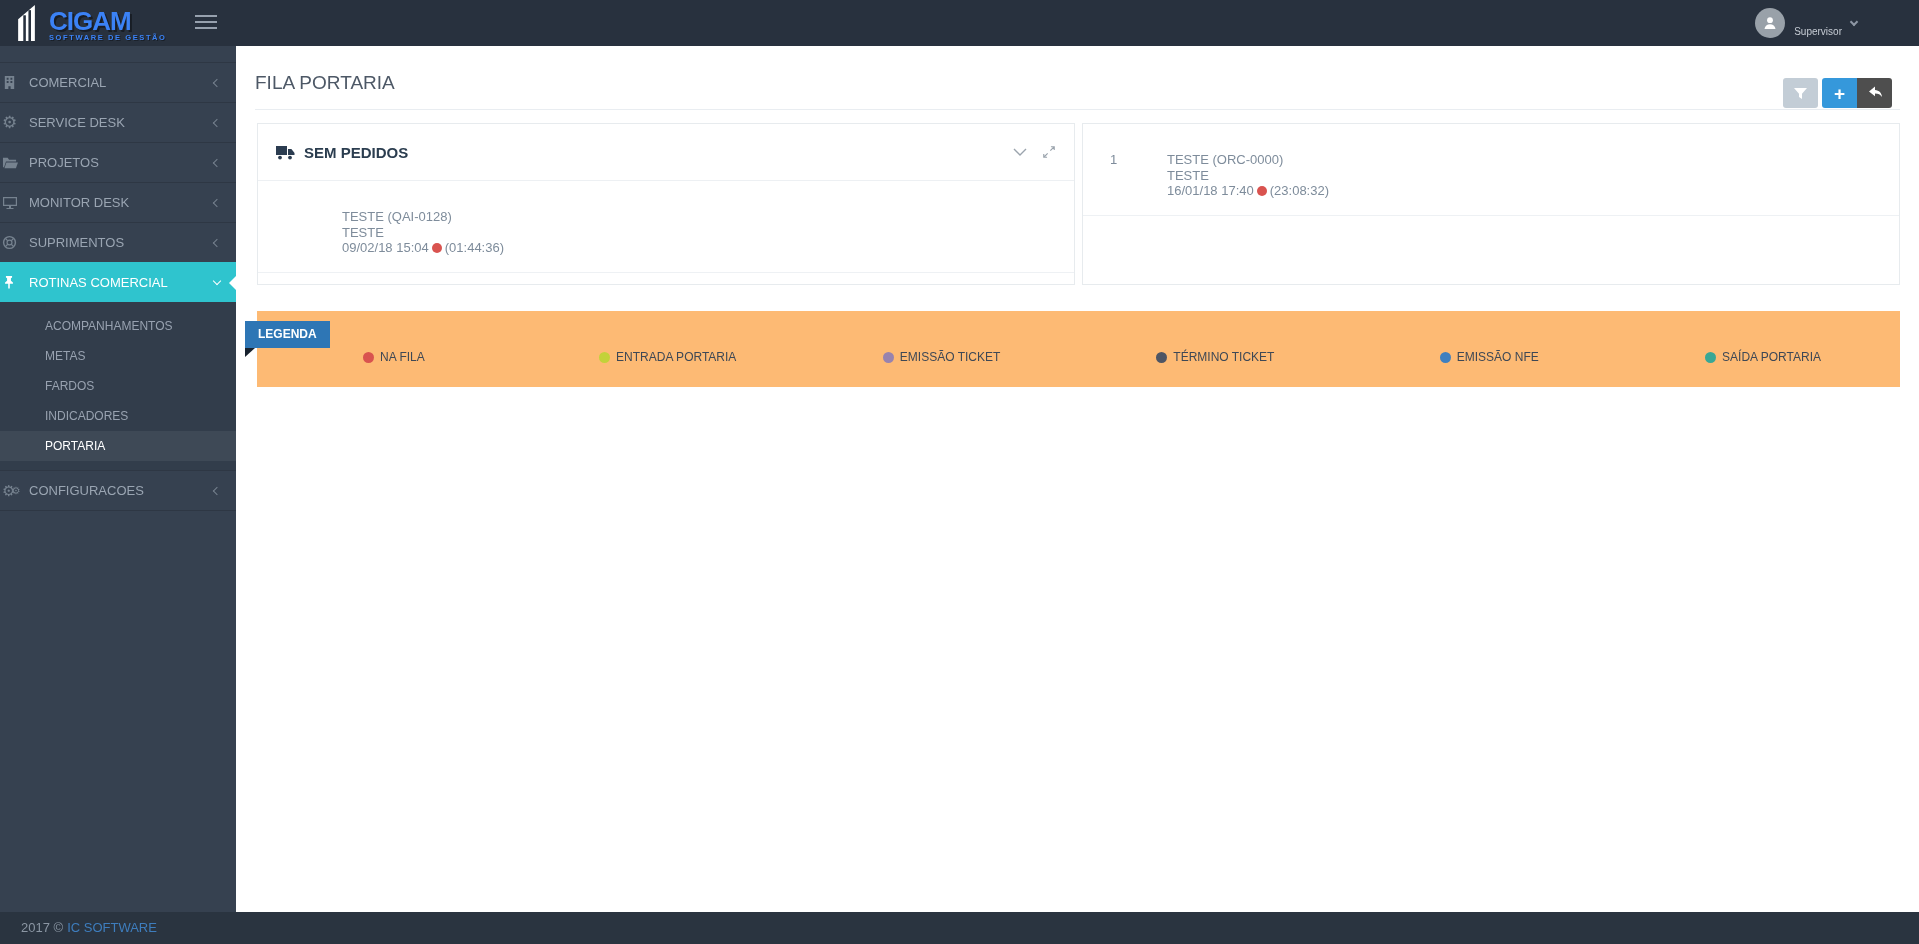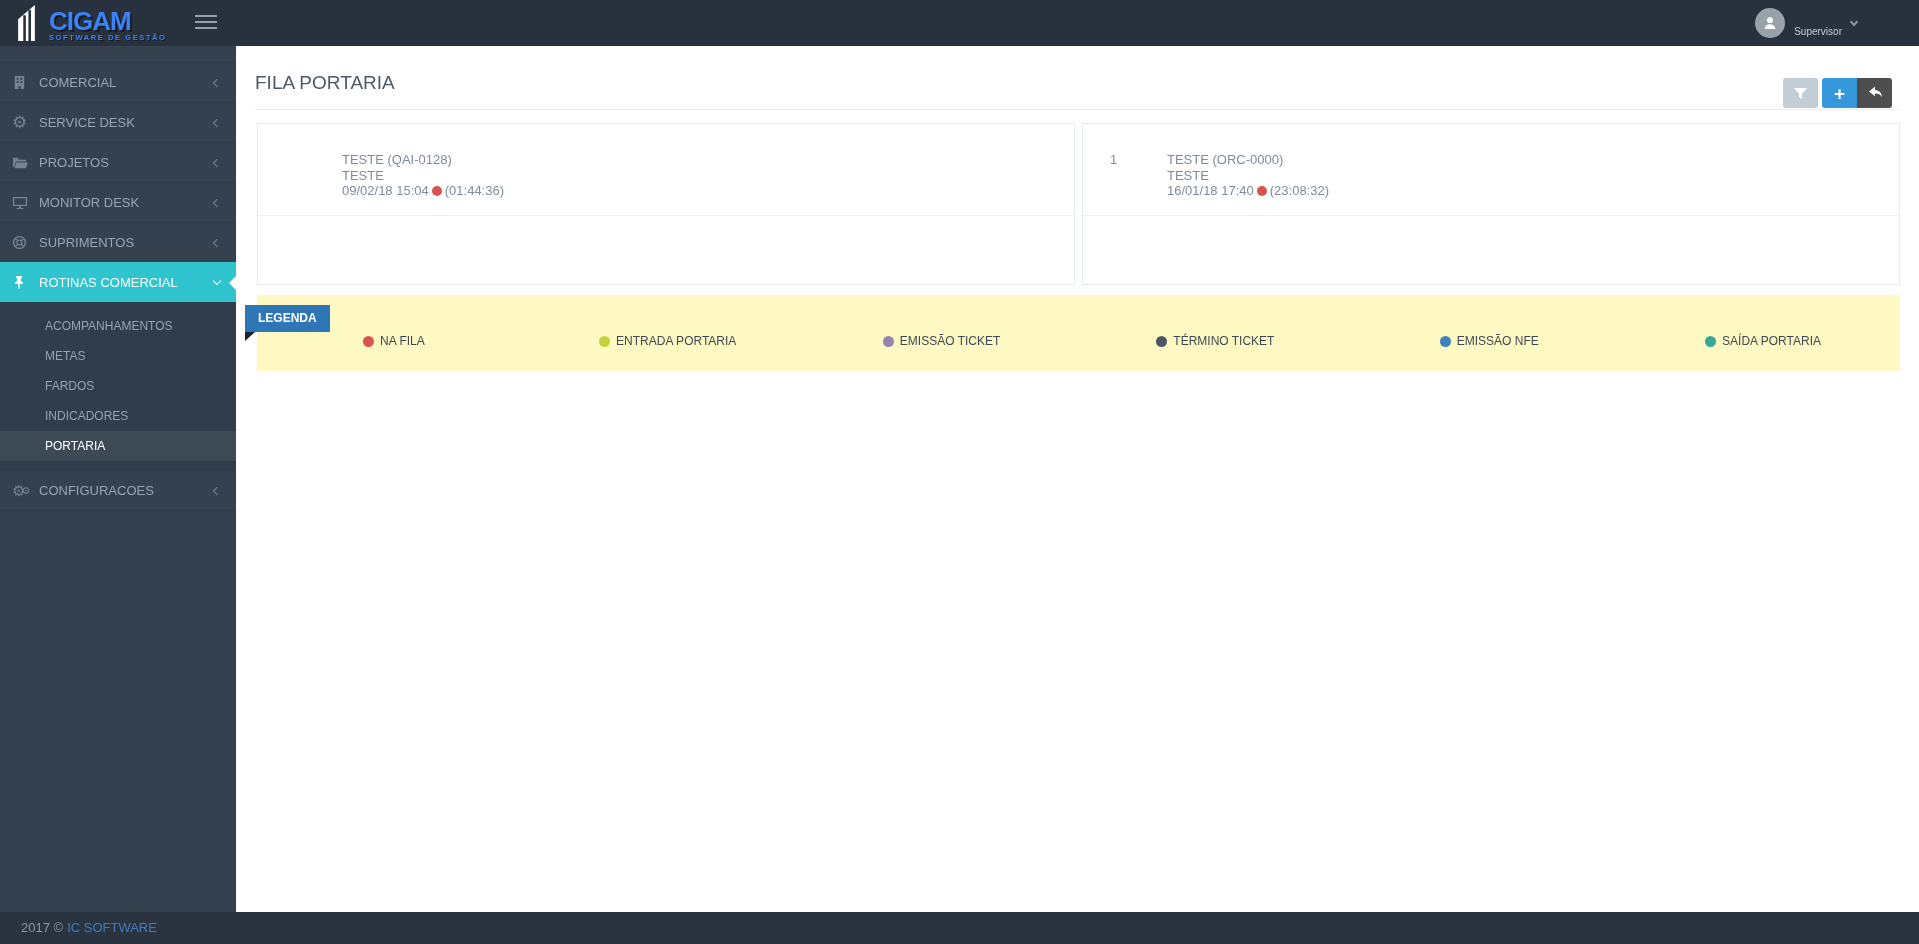--- a/index.html
+++ b/index.html
@@ -17,21 +17,21 @@
   .userbox { position:absolute; right:62px; top:0; height:46px; display:flex; align-items:center; gap:9px; cursor:pointer; }
   .avatar { width:30px; height:30px; border-radius:50%; background:#99a1a9; display:flex; align-items:center; justify-content:center; }
   .username { color:#c6ccd4; font-size:10px;margin-top:16px; }
   .chev { display:inline-block; width:6px; height:6px; border-left:2px solid #8d97a4; border-bottom:2px solid #8d97a4; }
   .chev-down { transform:rotate(-45deg); margin-top:-3px; }
   .chev-left { transform:rotate(45deg); }
 
   
   .sidebar { position:absolute; left:0; top:46px; width:236px; bottom:32px; background:#364150; z-index:20; }
   .menu { margin-top:16px; border-bottom:1px solid #2e3744; }
-  .mi { position:relative; height:40px; display:flex; align-items:center; padding:0 16px 0 12px; border-top:1px solid #2e3744; color:#9aa5b2; font-size:13px; cursor:pointer; }
+  .mi { position:relative; height:40px; display:flex; align-items:center; padding:0 16px 0 2px; border-top:1px solid #2e3744; color:#9aa5b2; font-size:13px; cursor:pointer; }
   .mi-ic { width:27px; color:#76828f; font-size:15px; line-height:1; display:flex; align-items:center; }
   .mi-label { flex:1; }
   .mi .chev { border-color:#76828f; border-width:1.5px; }
   .mi.active { background:#2fc4ce; color:#fff; border-top-color:#2fc4ce; }
   .mi.active .mi-ic { color:#fff; }
   .mi.active .chev { border-color:#fff; }
   .active-arrow { position:absolute; right:0; top:50%; margin-top:-7px; width:0; height:0;
     border-top:7px solid transparent; border-bottom:7px solid transparent; border-right:7px solid #fff; }
   .submenu { background:#323d4b; padding:9px 0; }
   .smi { height:30px; line-height:30px; padding-left:45px; font-size:12px; color:#98a2b0; cursor:pointer; }
@@ -59,21 +59,21 @@
   .panel-title { margin-left:9px; font-size:15px; font-weight:bold; color:#2b3d4f; }
   .panel-hicons { margin-left:auto; display:flex; align-items:center; gap:15px; color:#9ba4ad; }
   .panel-hicon { cursor:pointer; display:flex; }
   .truck { color:#2b3c50; display:flex; }
   .panel-row { display:flex; align-items:flex-start; padding:28px 0 0 20px; height:92px; border-bottom:1px solid #eef1f4; font-size:13px; color:#7e8c9b; }
   .row-num { width:64px; padding-left:7px; }
   .row-lines { line-height:15.5px; }
   .status-dot { display:inline-block; width:10px; height:10px; border-radius:50%; background:#d9534f; margin:0 3px; vertical-align:-1px; }
 
   
-  .legendbar { position:relative; margin:10px 19px 0 21px; height:76px; background:#fef9c3; }
+  .legendbar { position:relative; margin:26px 19px 0 21px; height:76px; background:#fdba74; }
   .ribbon { position:absolute; left:-12px; top:10px; height:27px; line-height:27px; padding:0 13px;
     background:#2e76b5; color:#fff; font-size:12px; font-weight:bold; }
   .ribbon-fold { position:absolute; left:-12px; top:37px; width:10px; height:9px; background:#18222e;
     clip-path:polygon(0 0, 100% 0, 0 100%); }
   .legend-items { display:flex; padding-top:39px; }
   .legend-item { flex:1; display:flex; align-items:center; justify-content:center; gap:6px; }
   .legend-dot { width:11px; height:11px; border-radius:50%; }
   .legend-label { font-size:12px; color:#3e4855; }
 </style>
 </head>
@@ -216,20 +216,45 @@
             <path fill="#fff" d="M8 3V.6L2 5.4l6 4.8V7.5c3.3 0 5.5 1.1 7 3.5-.4-4.1-2.8-6.7-7-7z"></path>
           </svg>
       </button>
     </div>
     <div class="head-rule"></div>
   </div>
 
   <div class="panels">
 
     <div class="panel">
+      <div class="panel-h">
+        <span class="truck">
+          <svg width="19" height="15" viewBox="0 0 19 15">
+              <path fill="currentColor" d="M0 1h11v9H0z"></path>
+              <path fill="currentColor" d="M12 4h3.4L18.5 8v2H12V4z"></path>
+              <circle cx="4" cy="12.6" r="1.9" fill="currentColor"></circle>
+              <circle cx="14" cy="12.6" r="1.9" fill="currentColor"></circle>
+            </svg>
+        </span>
+        <span class="panel-title">SEM PEDIDOS</span>
+        <span class="panel-hicons">
+          <span class="panel-hicon">
+            <svg width="14" height="9" viewBox="0 0 14 9">
+                <path d="M1 1l6 6 6-6" fill="none" stroke="currentColor" stroke-width="1.4"></path>
+              </svg>
+          </span>
+          <span class="panel-hicon">
+            <svg width="14" height="14" viewBox="0 0 16 16">
+                <g fill="none" stroke="currentColor" stroke-width="1.3">
+                  <path d="M9.5 6.5l4.5-4.5M14 5.8V2h-3.8M6.5 9.5L2 14M2 10.2V14h3.8"></path>
+                </g>
+              </svg>
+          </span>
+        </span>
+      </div>
       <div class="panel-row">
         <span class="row-num"></span>
         <span class="row-lines">
           <div>TESTE (QAI-0128)</div>
           <div>TESTE</div>
           <div><span>09/02/18 15:04</span><span class="status-dot" style="background-color: rgb(217, 83, 79);"></span><span>(01:44:36)</span></div>
         </span>
       </div>
     </div>
 

